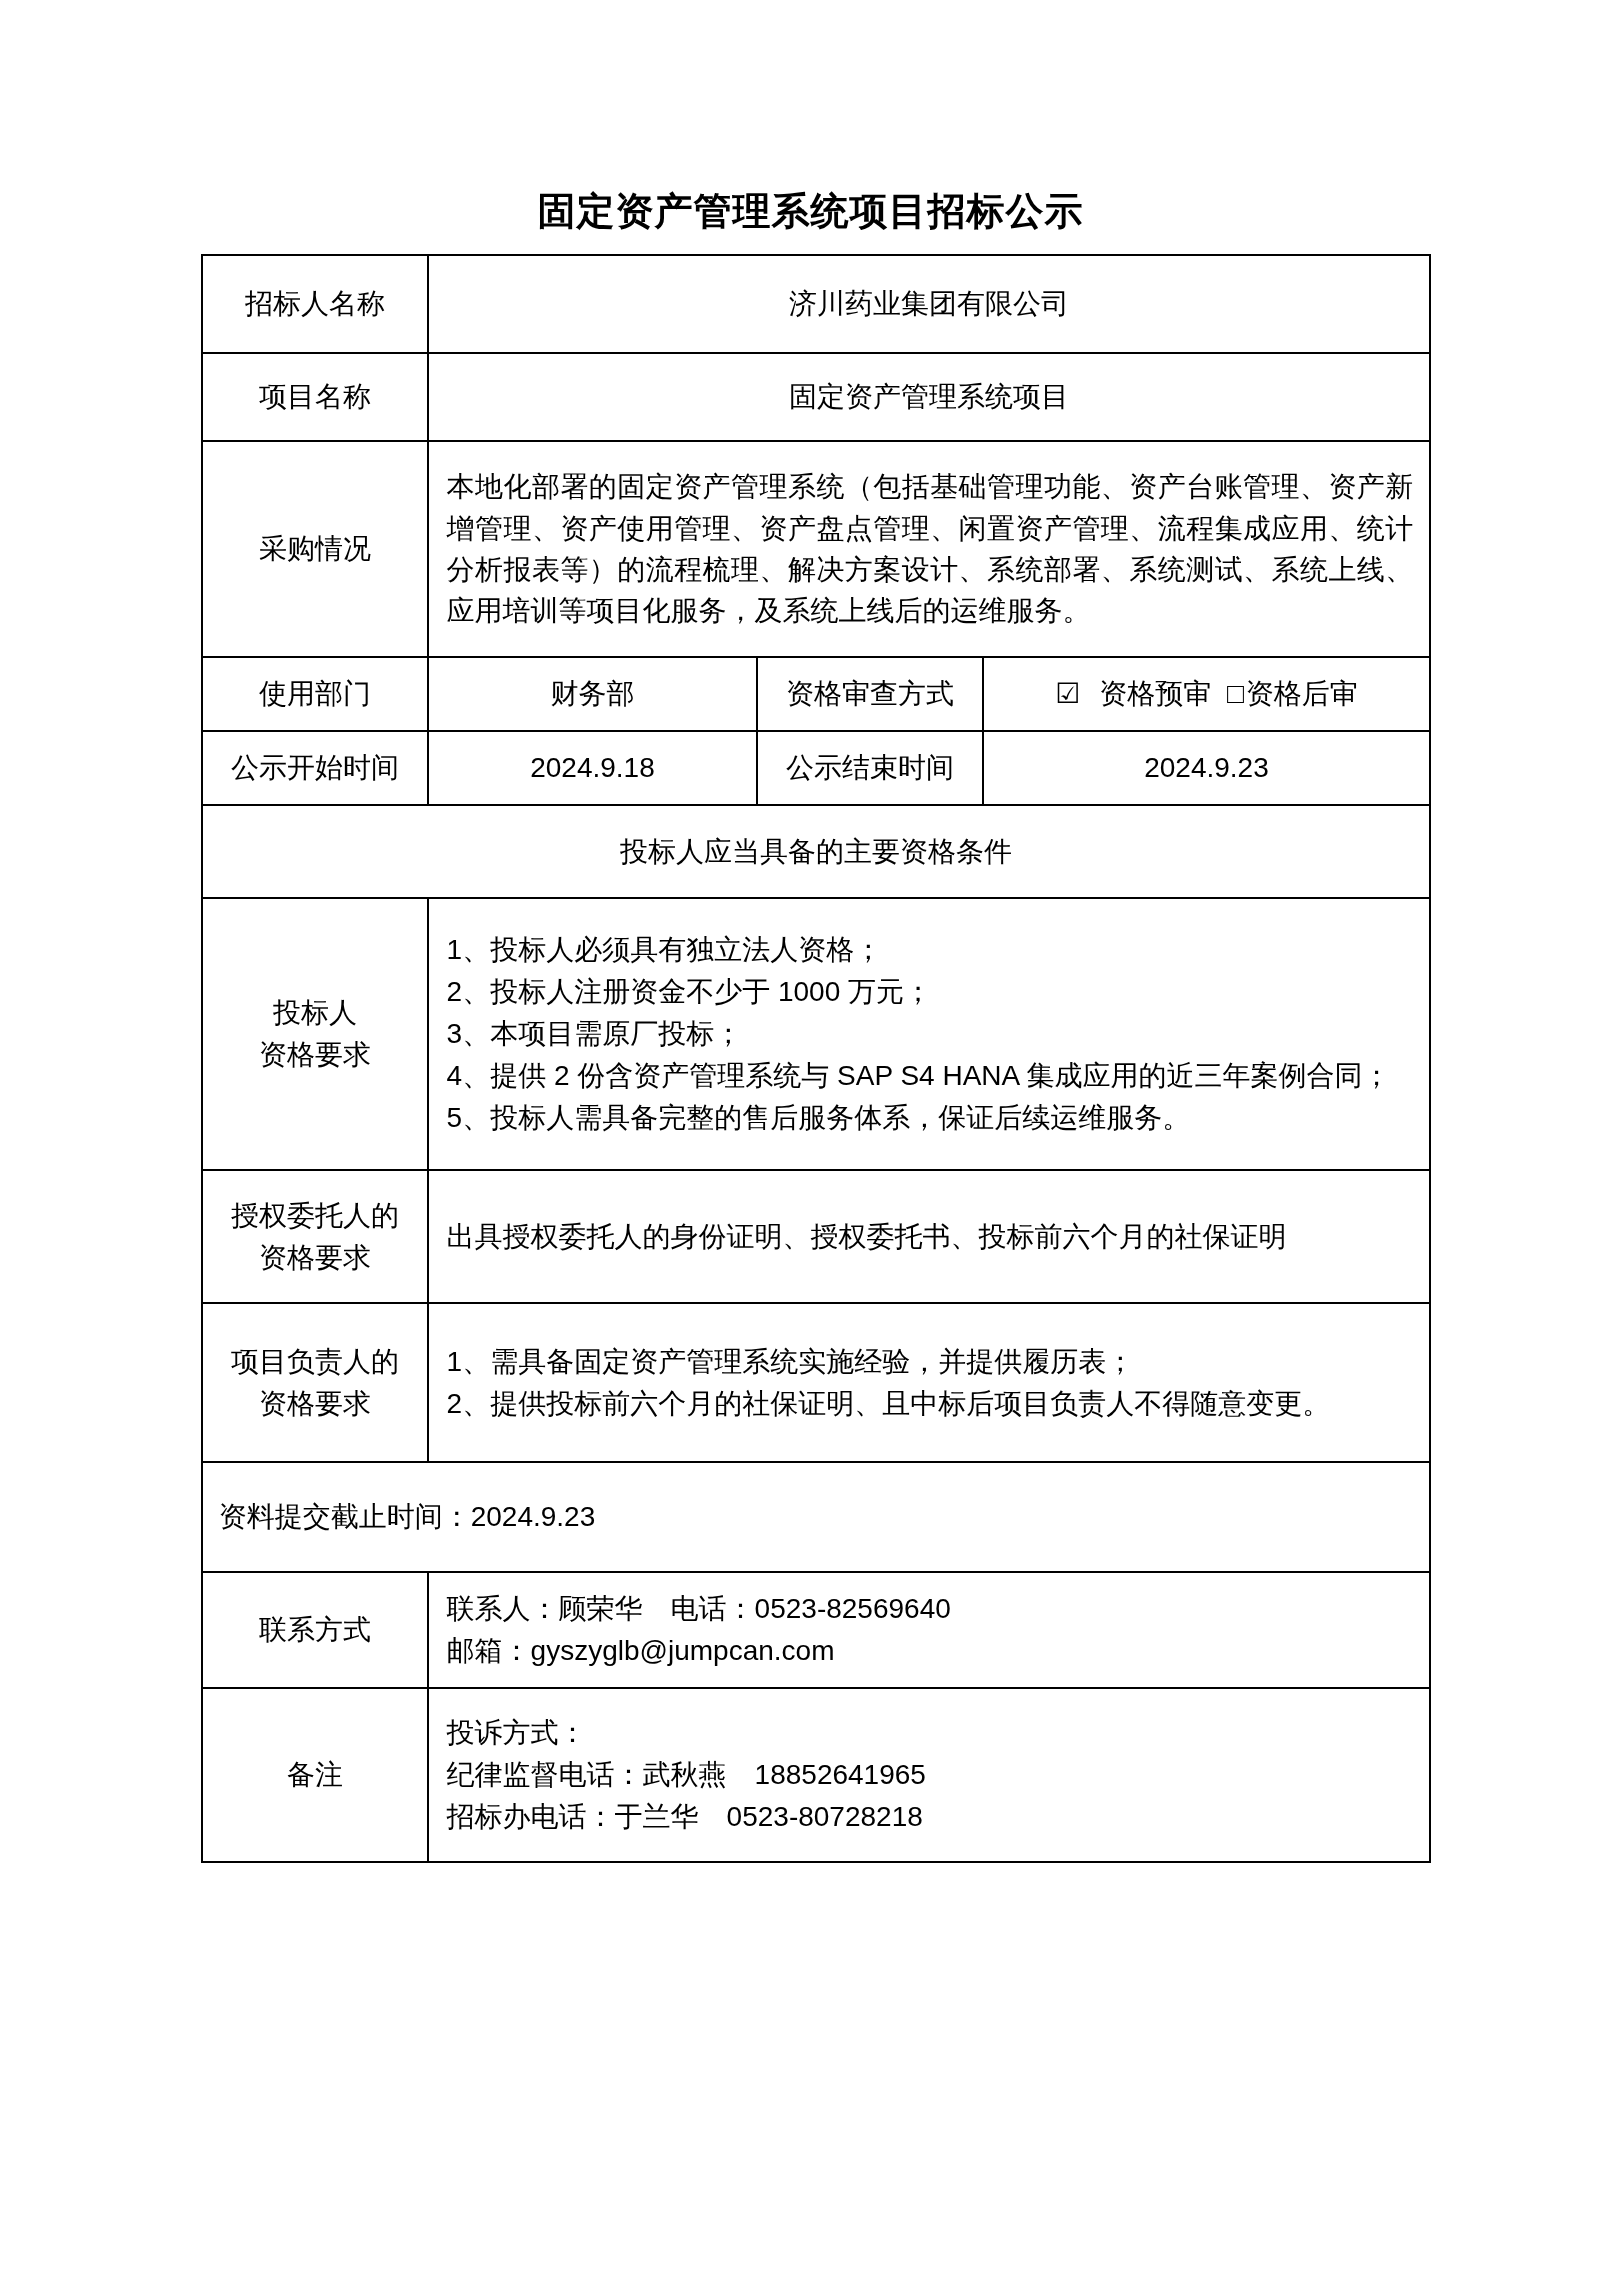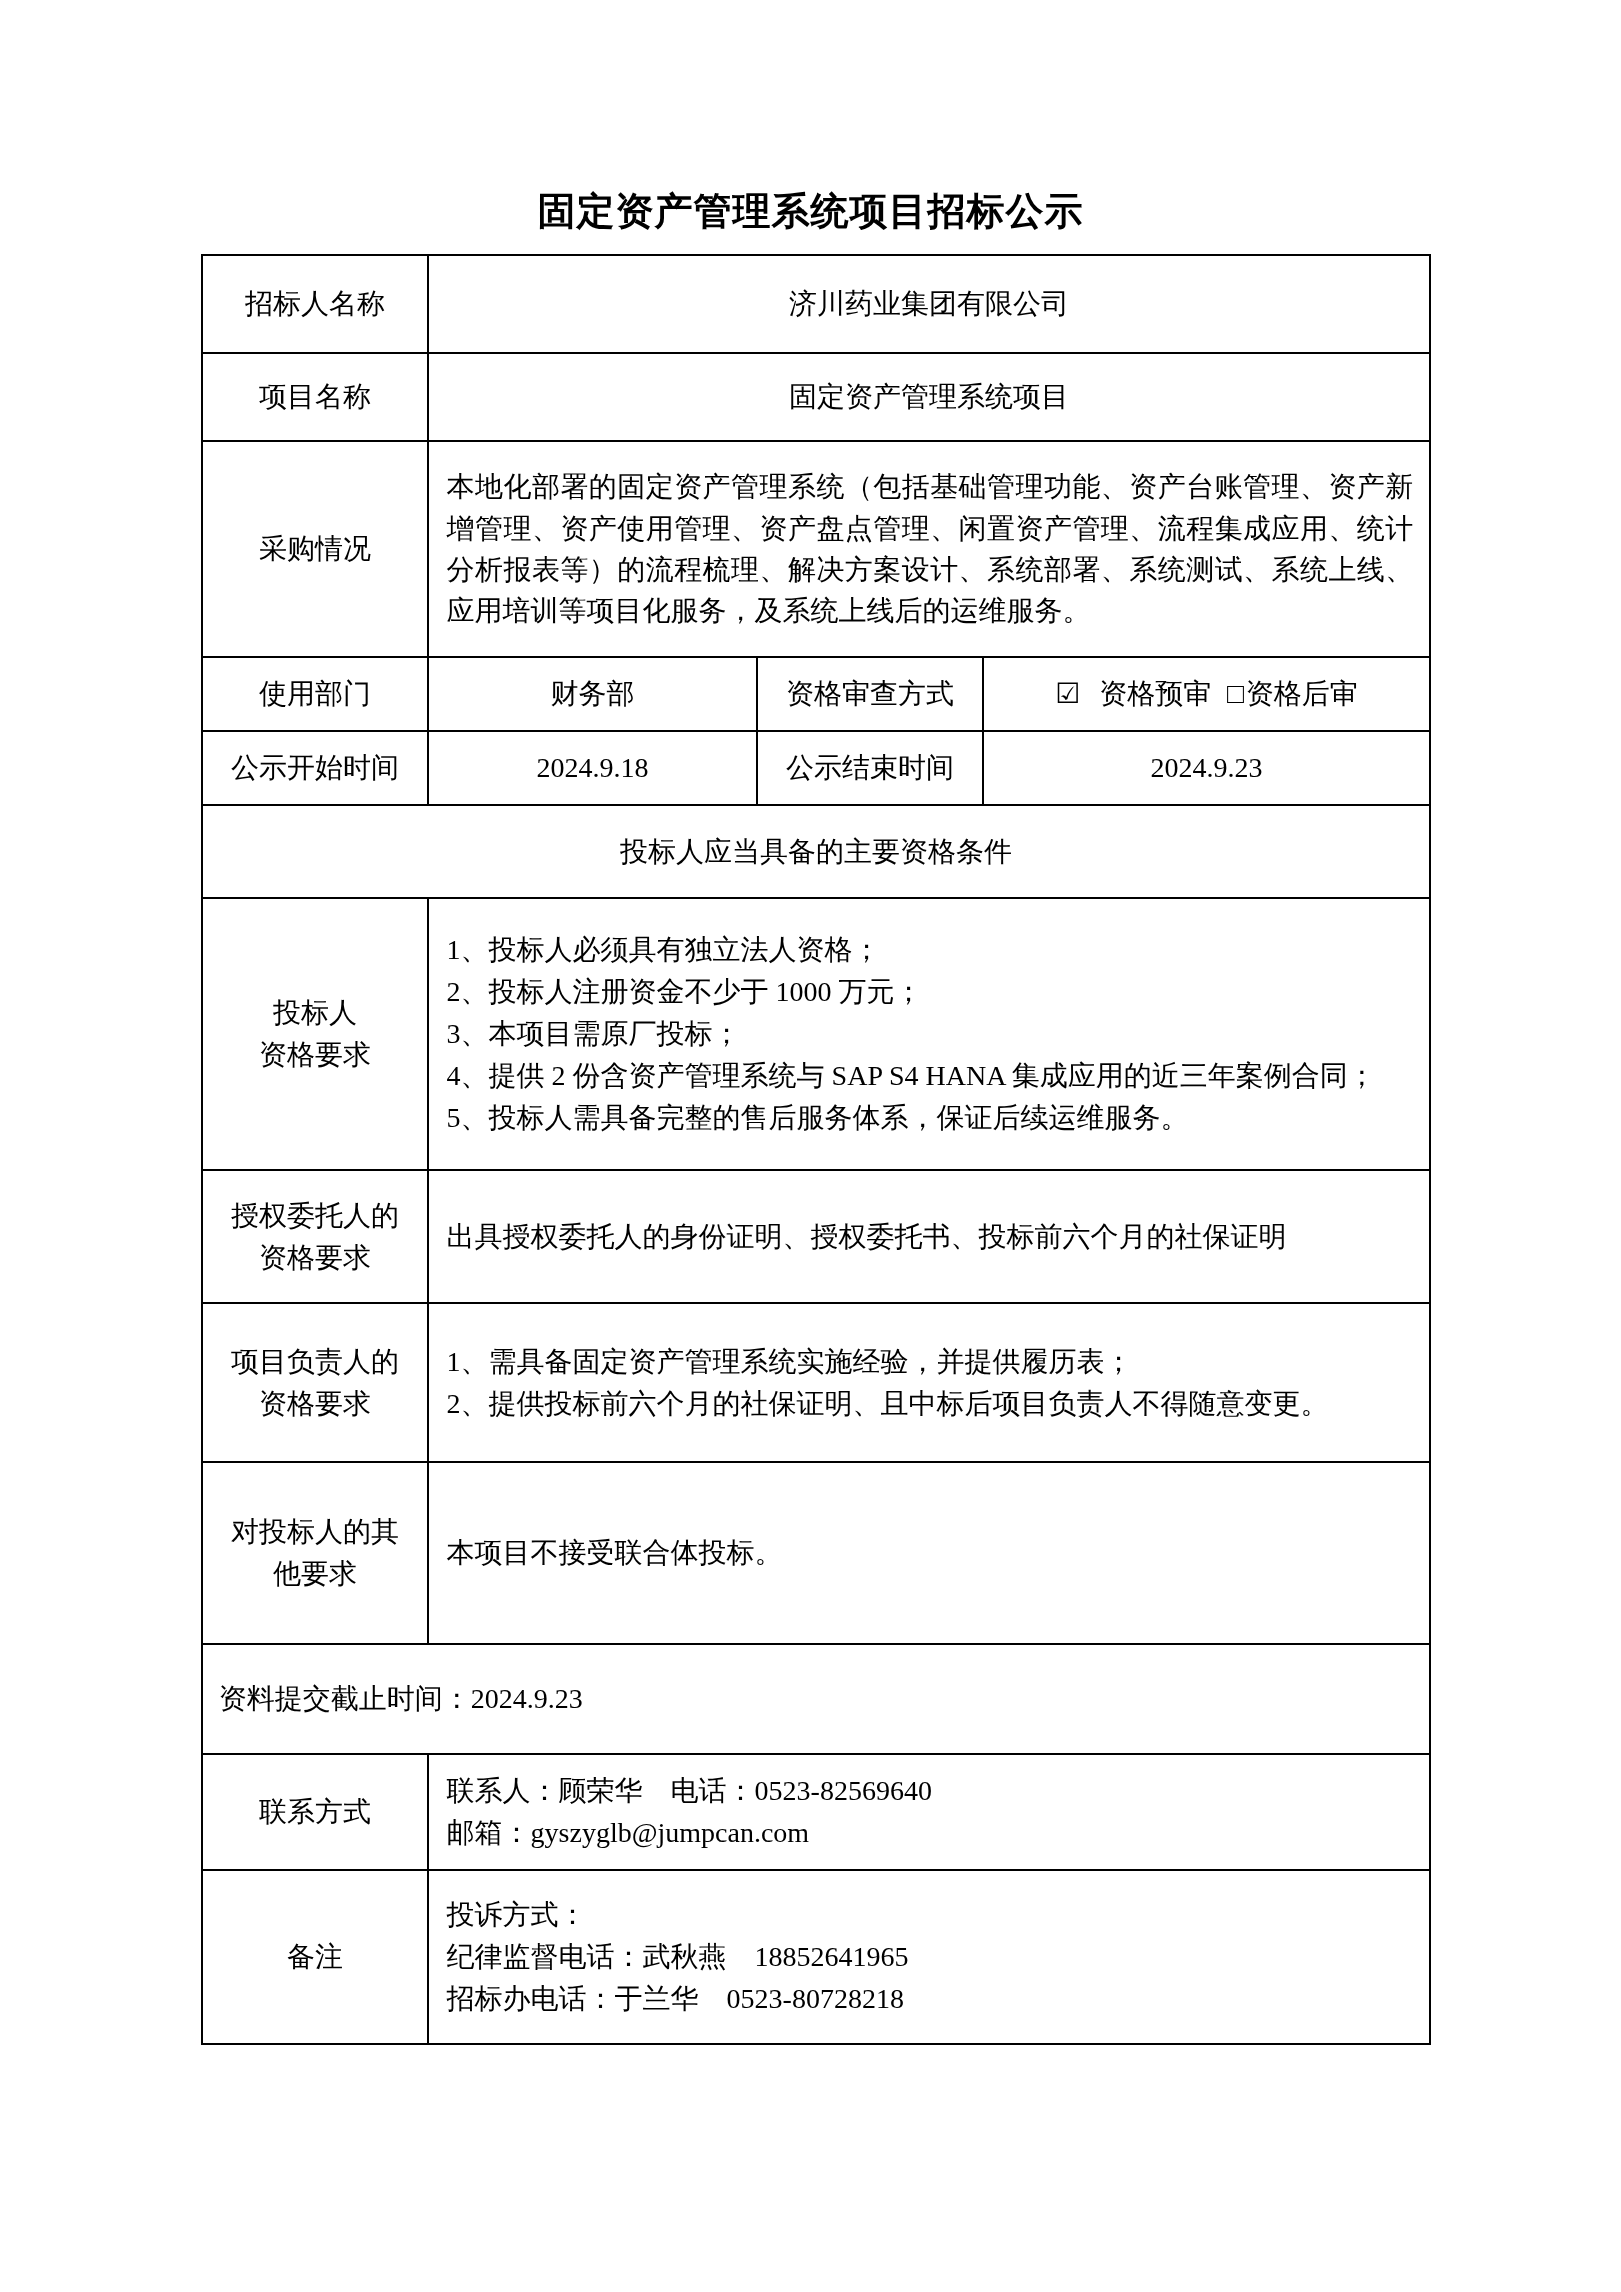--- a/index.html
+++ b/index.html
@@ -2,21 +2,21 @@
 <html><head>
 <meta charset="utf-8">
 <style>
   html, body { margin: 0; padding: 0; background: #ffffff; }
   .page {
     position: relative;
     width: 1621px;
     height: 2188px;
     background: #ffffff;
     color: #000000;
-    font-family: Liberation Serif, serif;
+    font-family: Liberation Sans, sans-serif;
     overflow: hidden;
   }
   .doc-title {
     position: absolute;
     top: 186px;
     left: 0;
     width: 100%;
     margin: 0;
     text-align: center;
     font-size: 38px;
@@ -126,25 +126,20 @@
 
       <tr style="height:159px">
         <td class="lbl">项目负责人的
 资格要求</td>
         <td class="lft" colspan="3">
           <div class="line">1、需具备固定资产管理系统实施经验，并提供履历表；</div>
           <div class="line">2、提供投标前六个月的社保证明、且中标后项目负责人不得随意变更。</div>
         </td>
       </tr>
 
-      <tr style="height:182px">
-        <td class="lbl">对投标人的其
-他要求</td>
-        <td class="lft" colspan="3">本项目不接受联合体投标。</td>
-      </tr>
 
       <tr style="height:110px">
         <td class="full-row" colspan="4">资料提交截止时间：2024.9.23</td>
       </tr>
 
       <tr style="height:116px">
         <td class="lbl">联系方式</td>
         <td class="lft" colspan="3">
           <div class="line">联系人：顾荣华　电话：0523-82569640</div>
           <div class="line">邮箱：gyszyglb@jumpcan.com</div>

